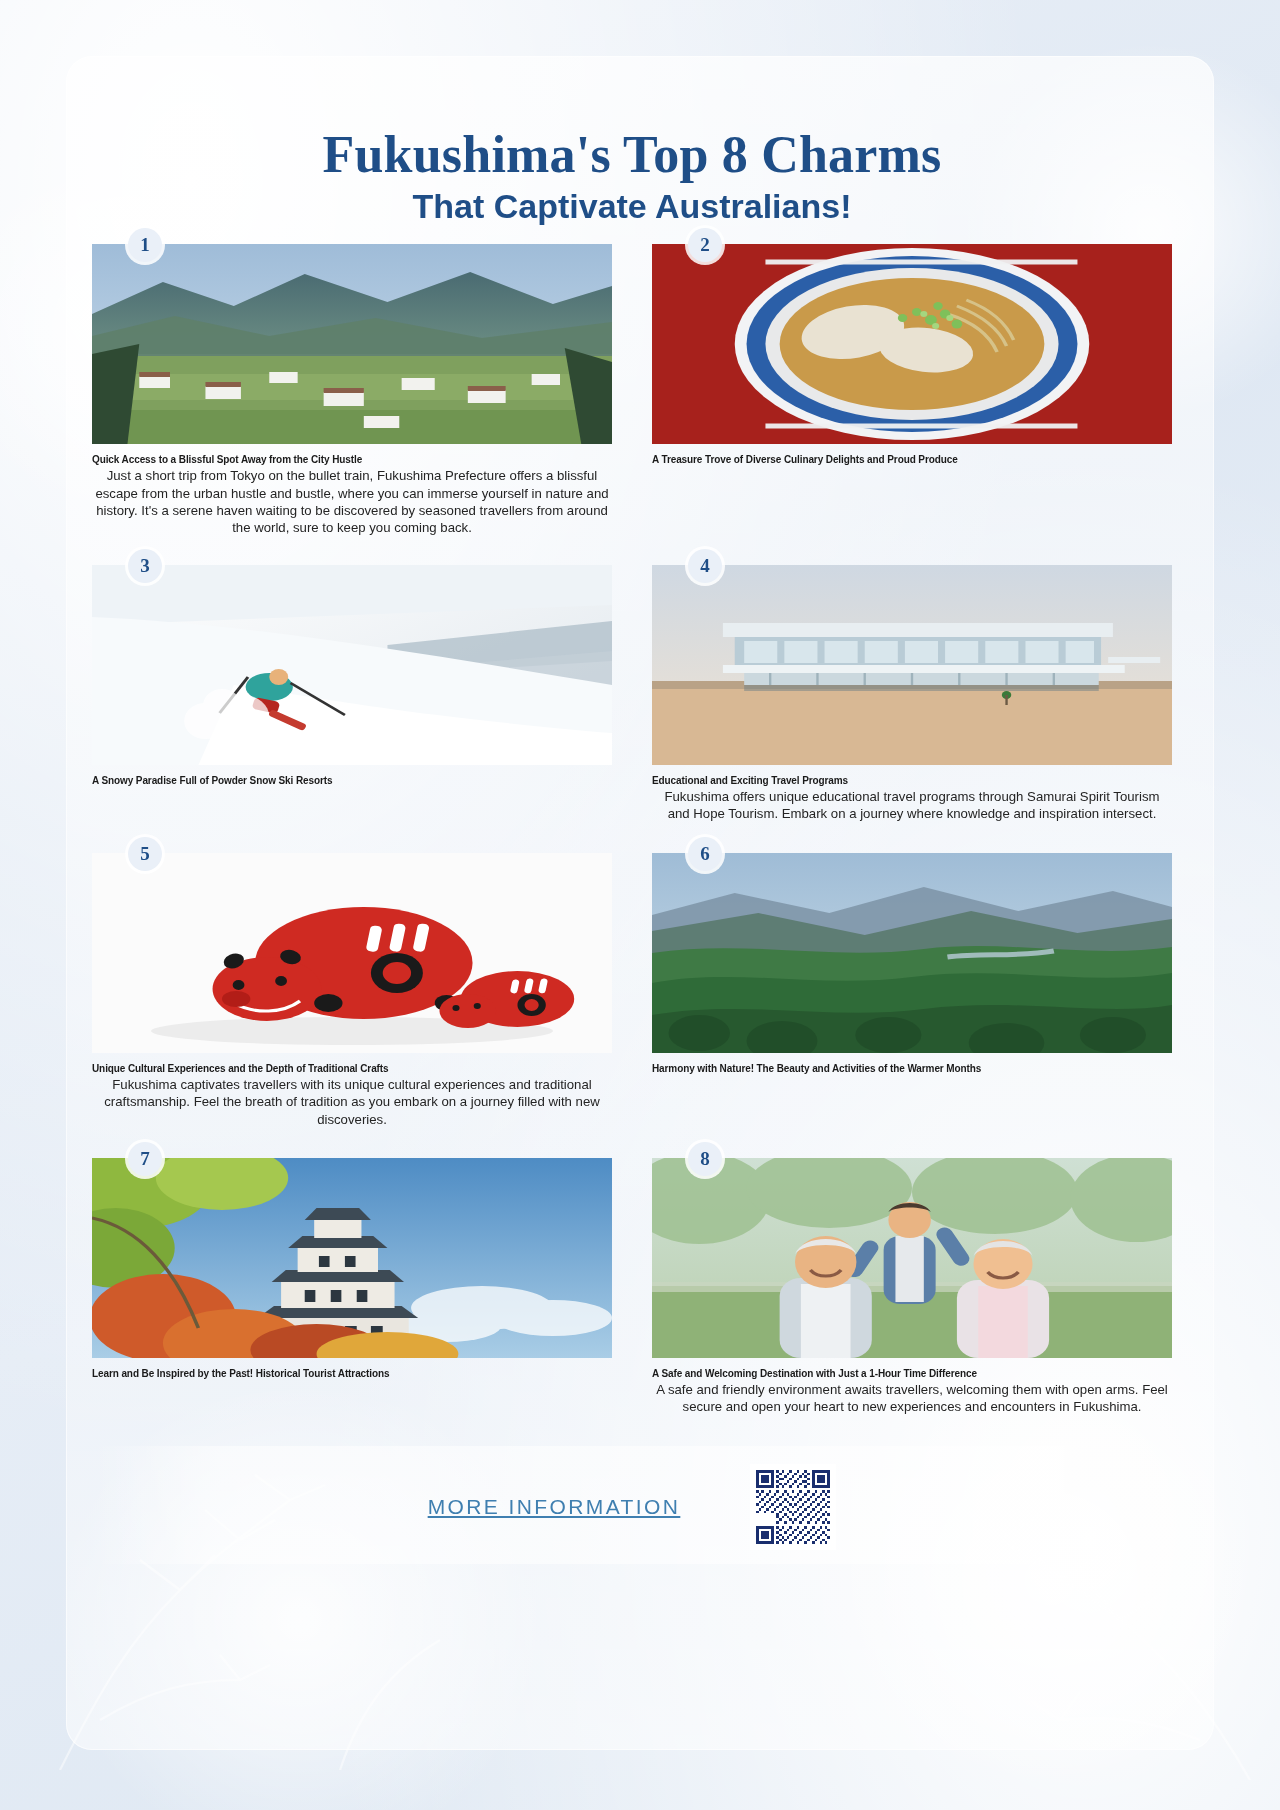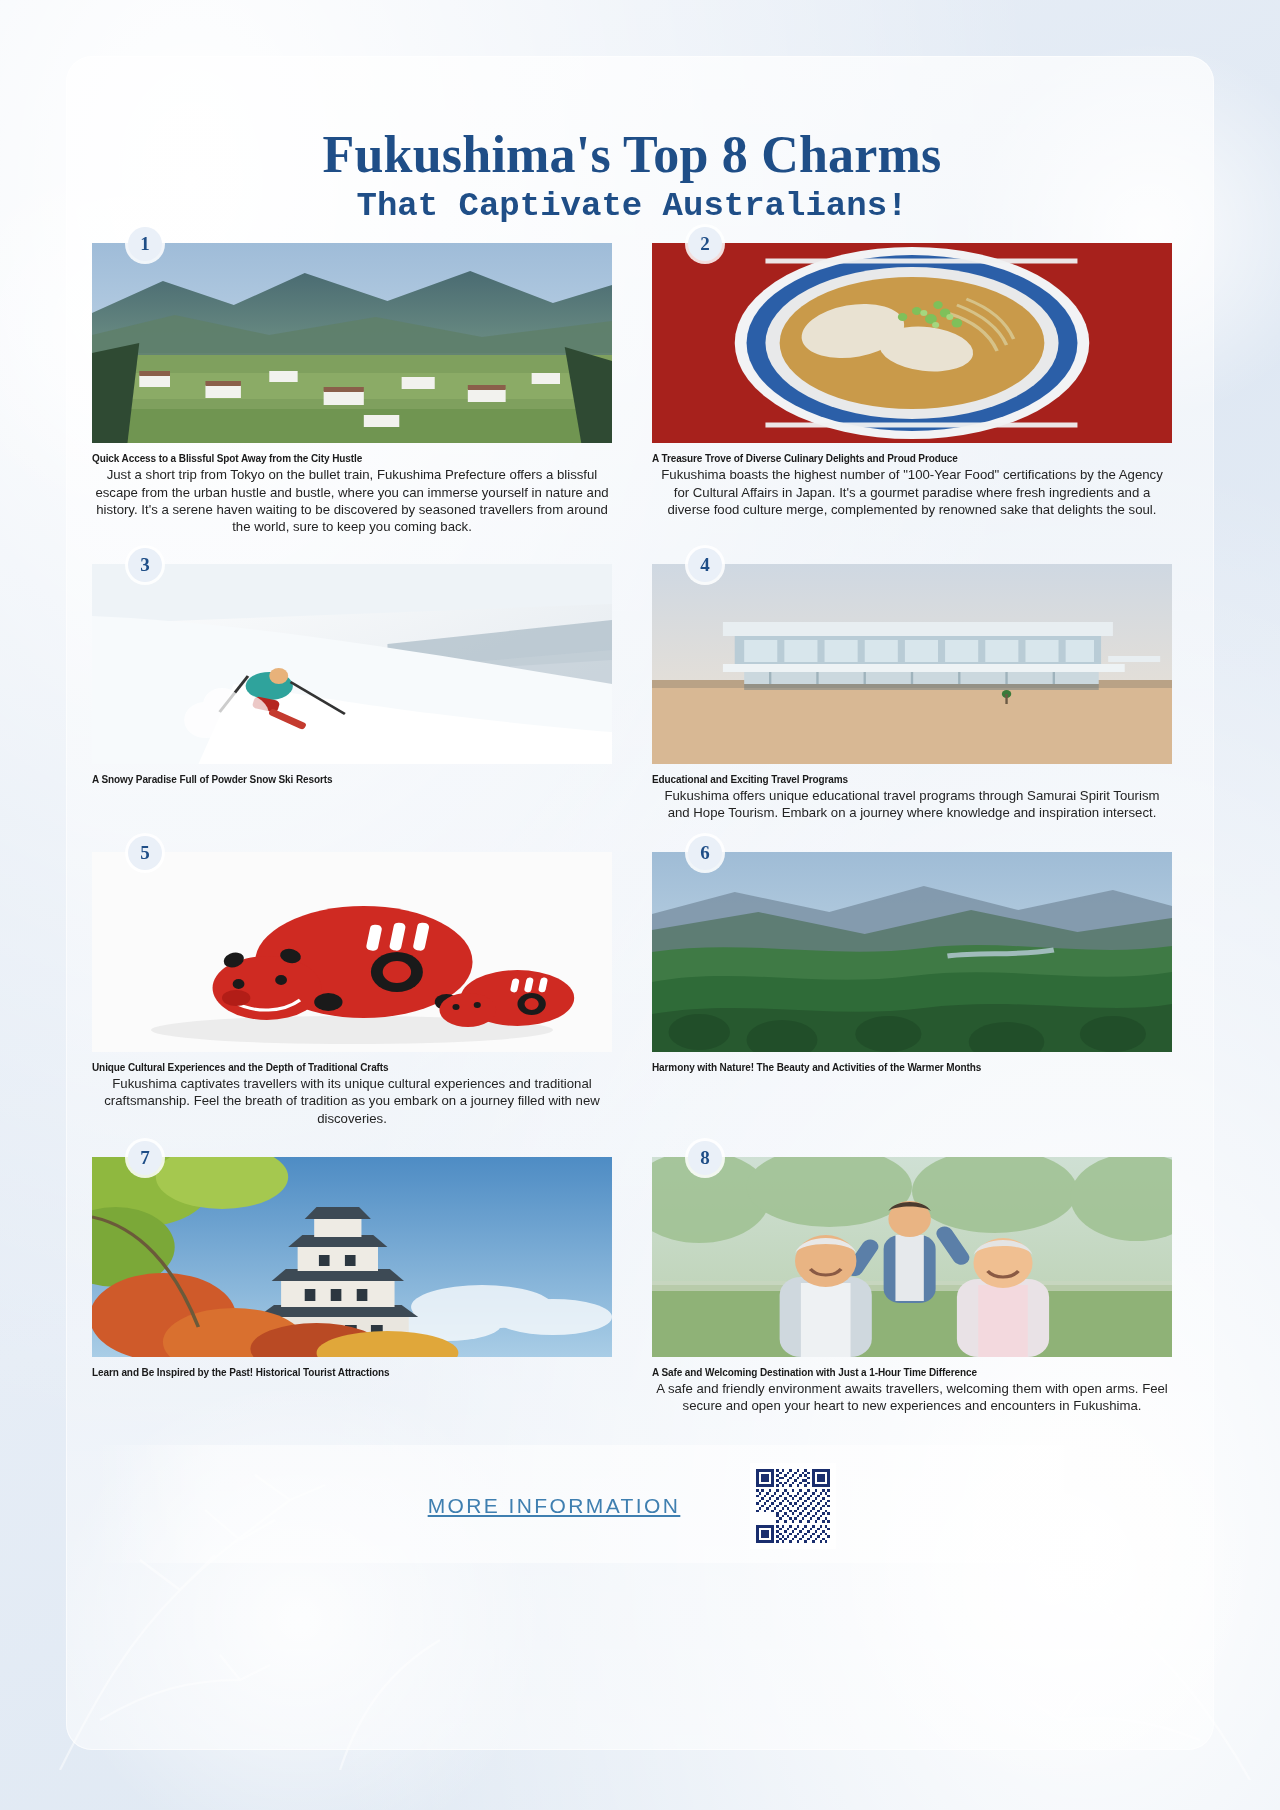--- a/index.html
+++ b/index.html
@@ -51,21 +51,21 @@
     font-family: "Liberation Serif", serif;
     font-weight: bold;
     font-size: 52px;
     line-height: 1.08;
     text-align: center;
     color: #1f4e87;
     letter-spacing: 0.2px;
   }
   h2.subtitle {
     margin: 4px 0 0 0;
-    font-family: Liberation Mono, monospace;
+    font-family: Liberation Sans, sans-serif;
     font-weight: bold;
     font-size: 34px;
     text-align: center;
     color: #1f4e87;
   }
 
   .grid {
     margin-top: 18px;
     display: grid;
     grid-template-columns: 1fr 1fr;
@@ -246,21 +246,20 @@
                 <circle cx="252" cy="74" r="3"></circle>
                 <circle cx="240" cy="82" r="3"></circle>
             </g>
             <g stroke="#f0f1f2" stroke-width="5" fill="none" opacity="0.95">
               <path d="M96 18 H360"></path>
                 <path d="M96 182 H360"></path>
             </g>
           </svg>
         </div>
         <div class="card-title">A Treasure Trove of Diverse Culinary Delights and Proud Produce</div>
-        <p class="card-text">Fukushima boasts the highest number of "100-Year Food" certifications by the Agency for Cultural Affairs in Japan. It's a gourmet paradise where fresh ingredients and a diverse food culture merge, complemented by renowned sake that delights the soul.</p>
       </div>
 
       <div class="card" style="margin-top:24px">
         <div class="badge">3</div>
         <div class="photo">
           <svg viewBox="0 0 440 200" preserveAspectRatio="none">
             <defs>
               <linearGradient id="sn1" x1="0" y1="0" x2="1" y2="1">
                 <stop offset="0" stop-color="#ffffff"></stop>
                   <stop offset="1" stop-color="#dfe6ec"></stop>

